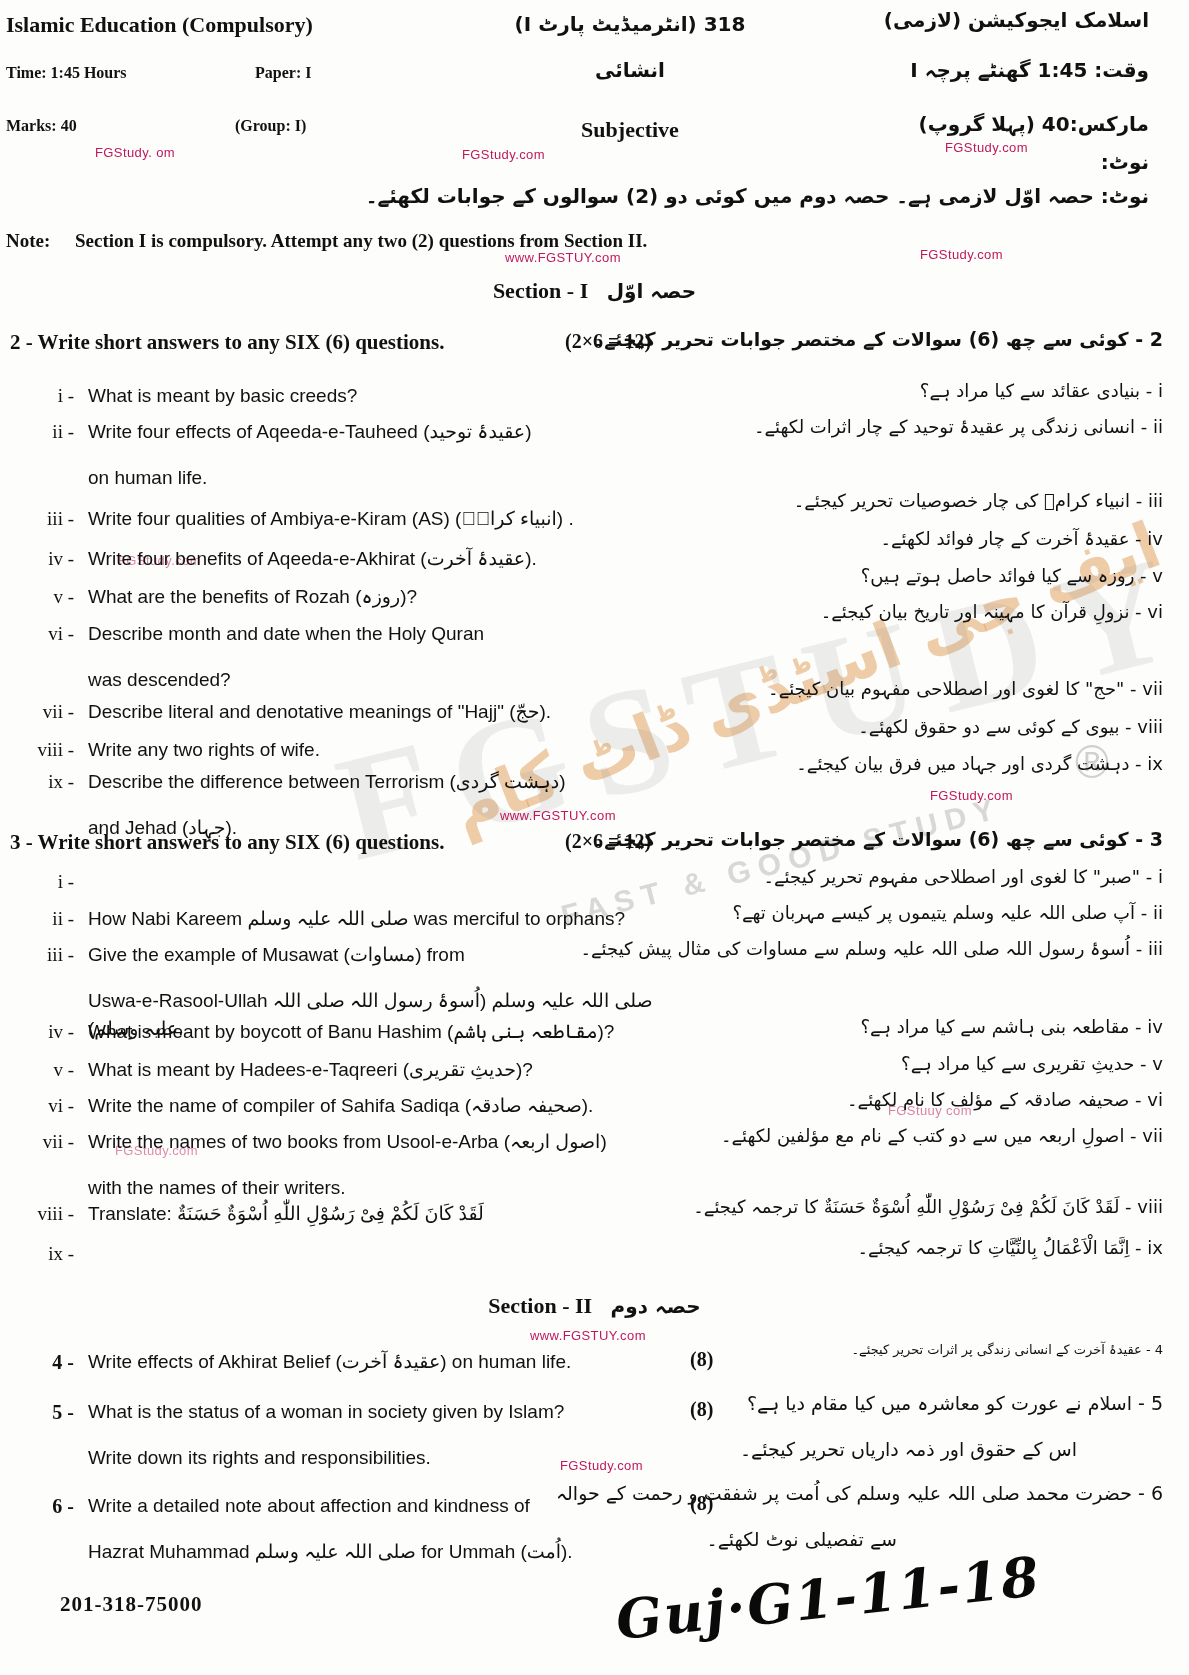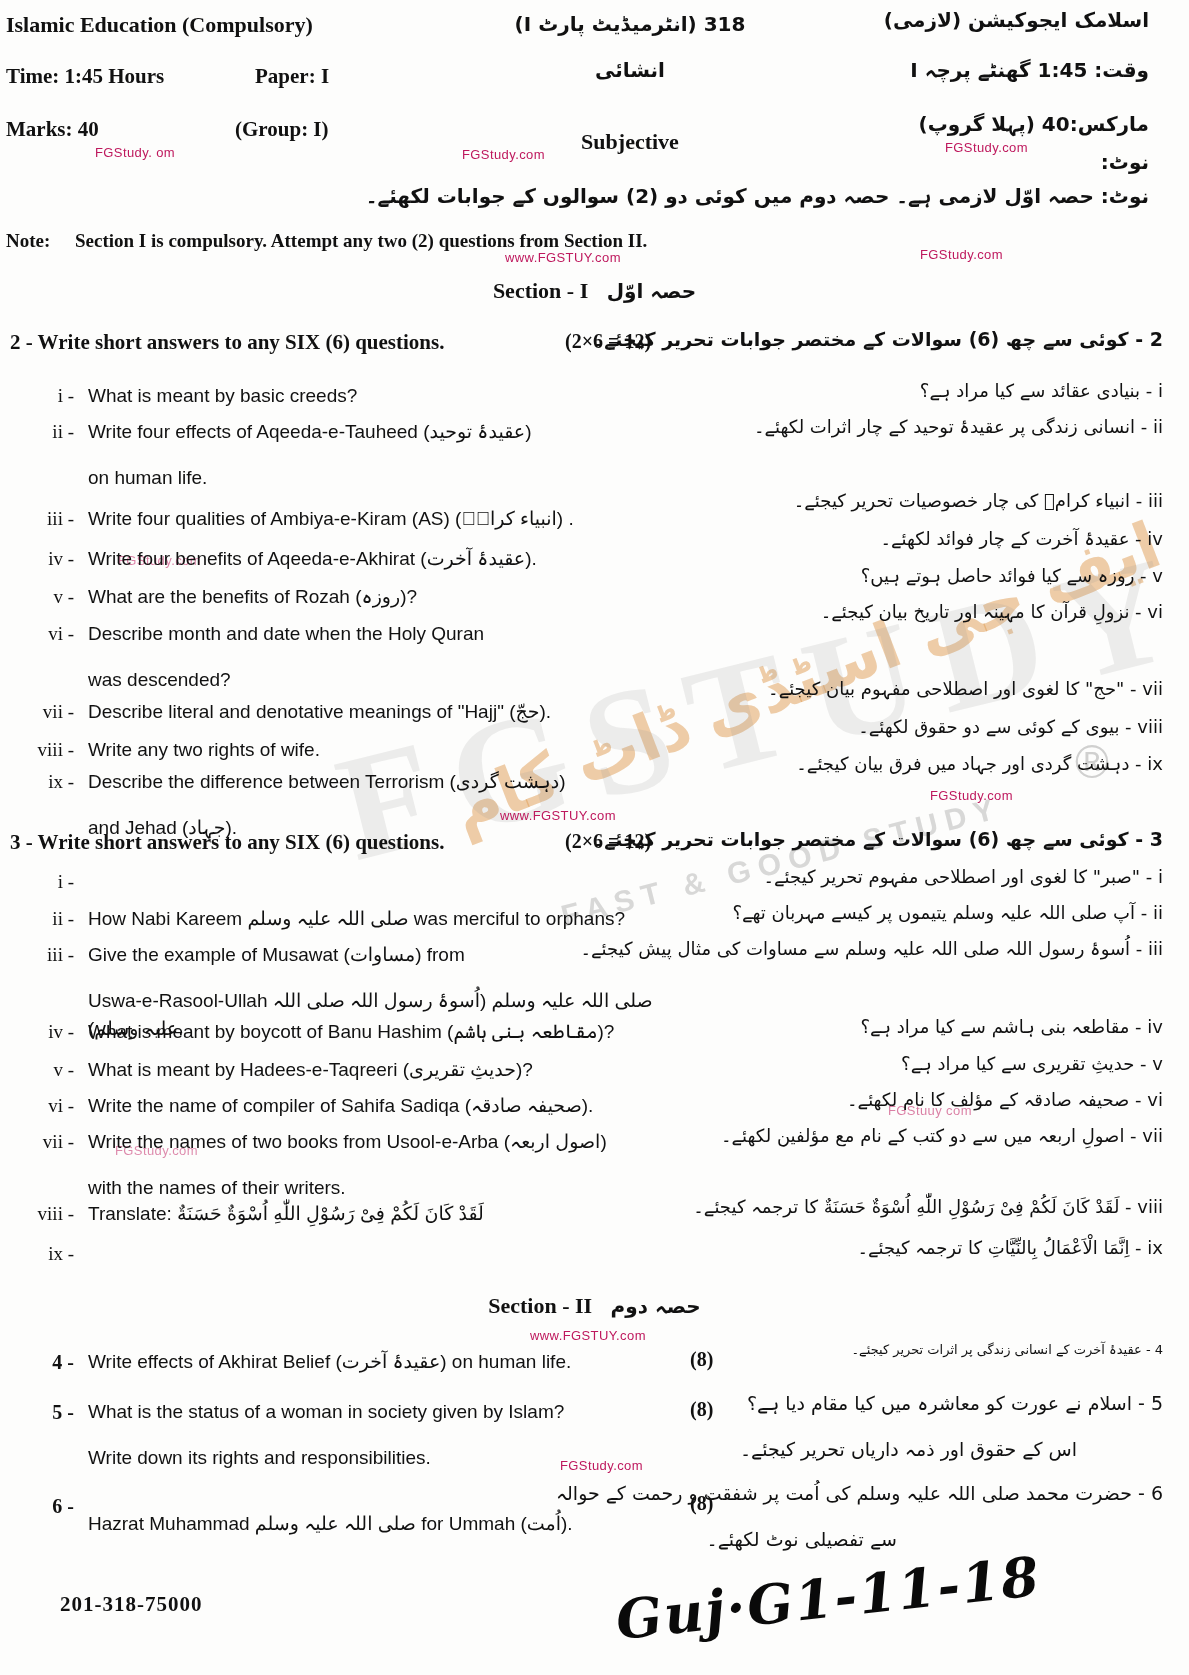--- a/index.html
+++ b/index.html
@@ -1,21 +1,21 @@
 <!DOCTYPE html>
 <html lang="en"><head>
 <meta charset="utf-8">
 <style>
   html,body{margin:0;padding:0;background:#e8e8e8;}
   #page{position:relative;width:1189px;height:1675px;margin:0 auto;background:#fdfdfc;overflow:hidden;
         font-family:"Liberation Sans",sans-serif;color:#111;}
   .abs{position:absolute;}
   .urdu{font-family:"DejaVu Sans",sans-serif;direction:rtl;unicode-bidi:plaintext;}
   .hdr{font-family:"Liberation Serif",serif;font-weight:bold;font-size:22px;}
-  .hdr2{font-family:"Liberation Serif",serif;font-weight:bold;font-size:21px;}
+  .hdr2{font-family:"Liberation Serif",serif;font-weight:bold;font-size:16px;}
   .ur-hdr{font-family:"DejaVu Sans",sans-serif;direction:rtl;font-weight:bold;font-size:19px;white-space:nowrap;}
   .ur-line{font-family:"DejaVu Sans",sans-serif;direction:rtl;font-size:18px;white-space:nowrap;}
   .note-en{font-family:"Liberation Serif",serif;font-weight:bold;font-size:19px;}
   .sec-head{left:0;right:0;text-align:center;}
   .sec-head .en{font-family:"Liberation Serif",serif;font-weight:bold;font-size:22px;}
   .sec-head .ur{font-family:"DejaVu Sans",sans-serif;font-weight:bold;font-size:20px;margin-left:14px;}
   .qhead{font-family:"Liberation Serif",serif;font-weight:bold;font-size:21px;white-space:nowrap;}
   .marks{font-family:"Liberation Serif",serif;font-weight:bold;font-size:20px;}
   .item-en{left:18px;width:640px;display:flex;gap:14px;font-size:19px;line-height:28px;}
   .item-en .rn{flex:none;width:56px;text-align:right;font-family:"Liberation Serif",serif;}
@@ -51,21 +51,21 @@
   <div class="abs urdu fg" style="left:470px;top:12px;width:320px;text-align:center;font-size:20px;font-weight:bold;">318 (انٹرمیڈیٹ پارٹ I)</div>
   <div class="abs ur-hdr fg" style="right:40px;top:8px;font-size:20px;">اسلامک ایجوکیشن (لازمی)</div>
 
   <div class="abs hdr2 fg" style="left:6px;top:64px;">Time: 1:45 Hours</div>
   <div class="abs hdr2 fg" style="left:255px;top:64px;">Paper: I</div>
   <div class="abs ur-hdr fg" style="left:470px;top:58px;width:320px;text-align:center;font-size:20px;">انشائی</div>
   <div class="abs ur-hdr fg" style="right:40px;top:58px;font-size:20px;margin-left:26px;">وقت: 1:45 گھنٹے    پرچہ I</div>
 
   <div class="abs hdr2 fg" style="left:6px;top:117px;">Marks: 40</div>
   <div class="abs hdr2 fg" style="left:235px;top:117px;">(Group: I)</div>
-  <div class="abs hdr fg" style="left:470px;top:117px;width:320px;text-align:center;margin-top:12px;">Subjective</div>
+  <div class="abs hdr fg" style="left:470px;top:117px;width:320px;text-align:center;">Subjective</div>
   <div class="abs ur-hdr fg" style="right:40px;top:112px;font-size:20px;">مارکس:40      (پہلا گروپ)</div>
   <div class="abs ur-hdr fg" style="right:40px;top:150px;font-size:20px;">نوٹ:</div>
 
   <span class="abs wm" style="left:95px;top:145px;">FGStudy. om</span>
   <span class="abs wm" style="left:462px;top:147px;">FGStudy.com</span>
   <span class="abs wm" style="left:945px;top:140px;">FGStudy.com</span>
   <span class="abs wm" style="left:505px;top:250px;">www.FGSTUY.com</span>
   <span class="abs wm" style="left:920px;top:247px;">FGStudy.com</span>
   <span class="abs wm" style="left:118px;top:553px;opacity:.55;">FGStudy.com</span>
   <span class="abs wm" style="left:930px;top:788px;">FGStudy.com</span>
@@ -199,21 +199,21 @@
   <div class="abs s2row fg" style="top:1398px;">
       <span class="qn">5 -</span>
       <span class="txt"><span>What is the status of a woman in society given by Islam?</span><span class="txt2">Write down its rights and responsibilities.</span></span>
     </div>
   <div class="abs marks fg" style="left:690px;top:1398px;">(8)</div>
   <div class="abs ur-line fg" style="right:26px;top:1392px;font-size:19px;">5 - اسلام نے عورت کو معاشرہ میں کیا مقام دیا ہے؟</div>
   <div class="abs ur-line fg" style="right:112px;top:1438px;font-size:19px;">اس کے حقوق اور ذمہ داریاں تحریر کیجئے۔</div>
 
   <div class="abs s2row fg" style="top:1492px;">
       <span class="qn">6 -</span>
-      <span class="txt"><span class="txt2">Hazrat Muhammad صلی اللہ علیہ وسلم for Ummah (اُمت).</span></span>
+      <span class="txt"><span>Write a detailed note about affection and kindness of</span><span class="txt2">Hazrat Muhammad صلی اللہ علیہ وسلم for Ummah (اُمت).</span></span>
     </div>
   <div class="abs marks fg" style="left:690px;top:1492px;">(8)</div>
   <div class="abs ur-line fg" style="right:26px;top:1482px;font-size:19px;">6 - حضرت محمد صلی اللہ علیہ وسلم کی اُمت پر شفقت و رحمت کے حوالہ</div>
   <div class="abs ur-line fg" style="right:292px;top:1528px;font-size:19px;">سے تفصیلی نوٹ لکھئے۔</div>
 
   <div class="abs footer-code fg" style="left:60px;top:1592px;">201-318-75000</div>
   <div class="abs handwriting fg" style="left:615px;top:1566px;">Guj·G1-11-18</div>
 
 </div>
 

